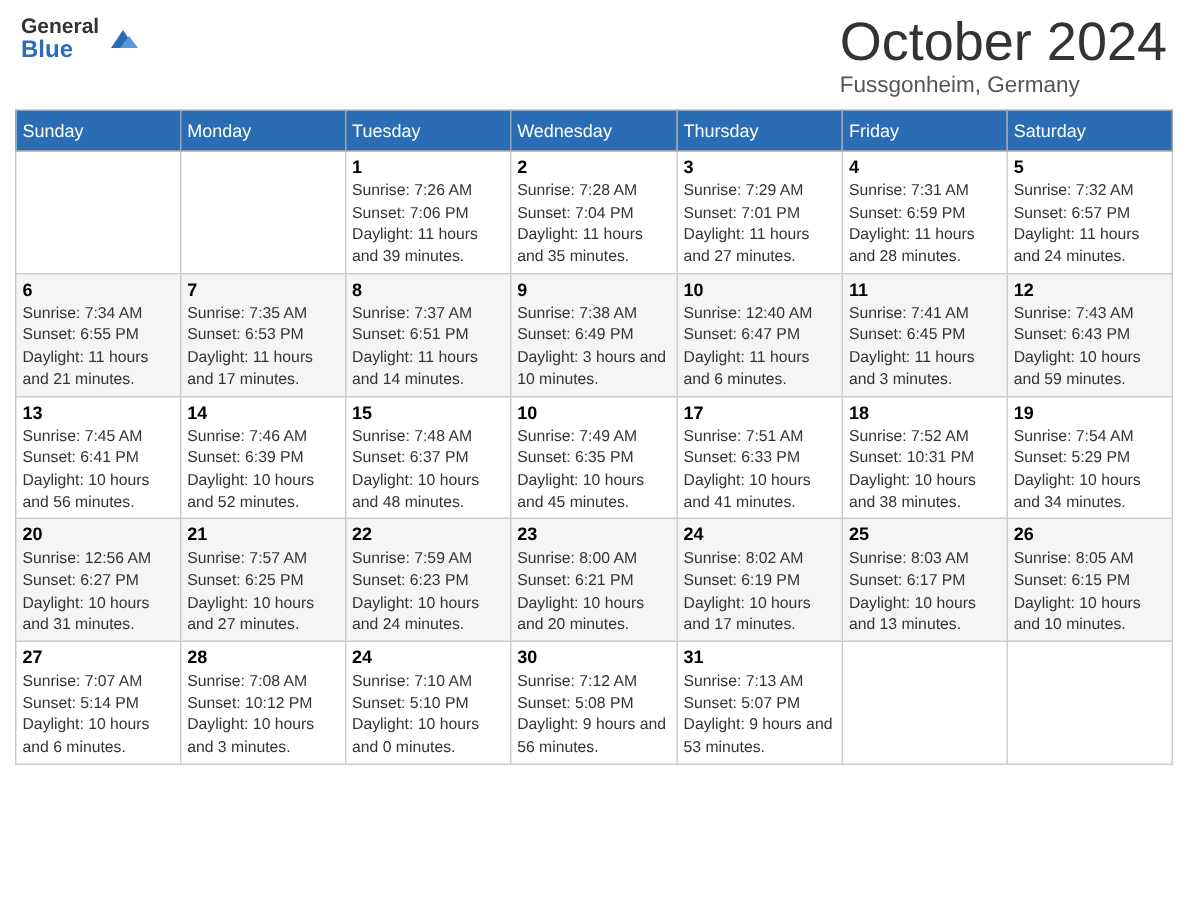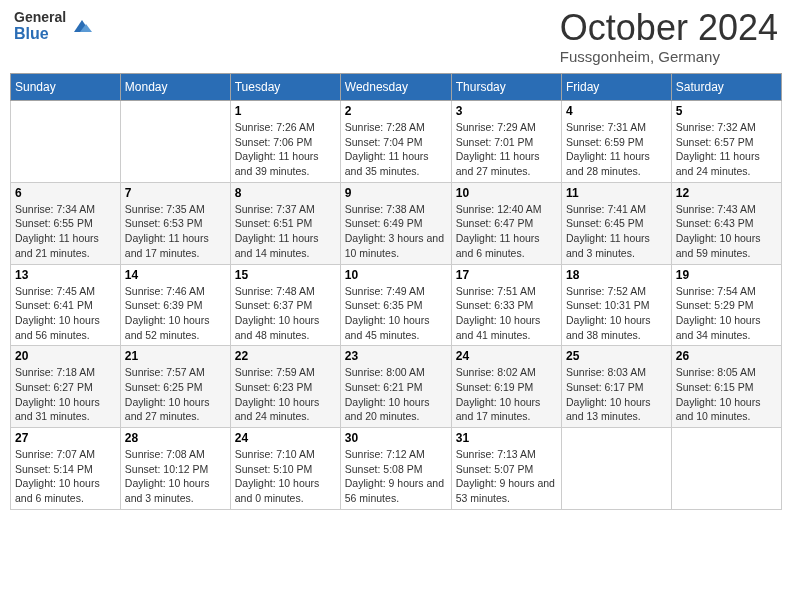--- a/index.html
+++ b/index.html
@@ -286,21 +286,21 @@
           <span>Sunrise: 7:54 AM</span><br>
           <span>Sunset: 5:29 PM</span><br>
           <span>Daylight: 10 hours and 34 minutes.</span>
         </div>
       </td>
       </tr>
       <tr>
         <td>
         <span class="day-num">20</span>
         <div class="day-info">
-          <span>Sunrise: 7:18 AM</span><br>
+          <span>Sunrise: 12:56 AM</span><br>
           <span>Sunset: 6:27 PM</span><br>
           <span>Daylight: 10 hours and 31 minutes.</span>
         </div>
       </td>
         <td>
         <span class="day-num">21</span>
         <div class="day-info">
           <span>Sunrise: 7:57 AM</span><br>
           <span>Sunset: 6:25 PM</span><br>
           <span>Daylight: 10 hours and 27 minutes.</span>

